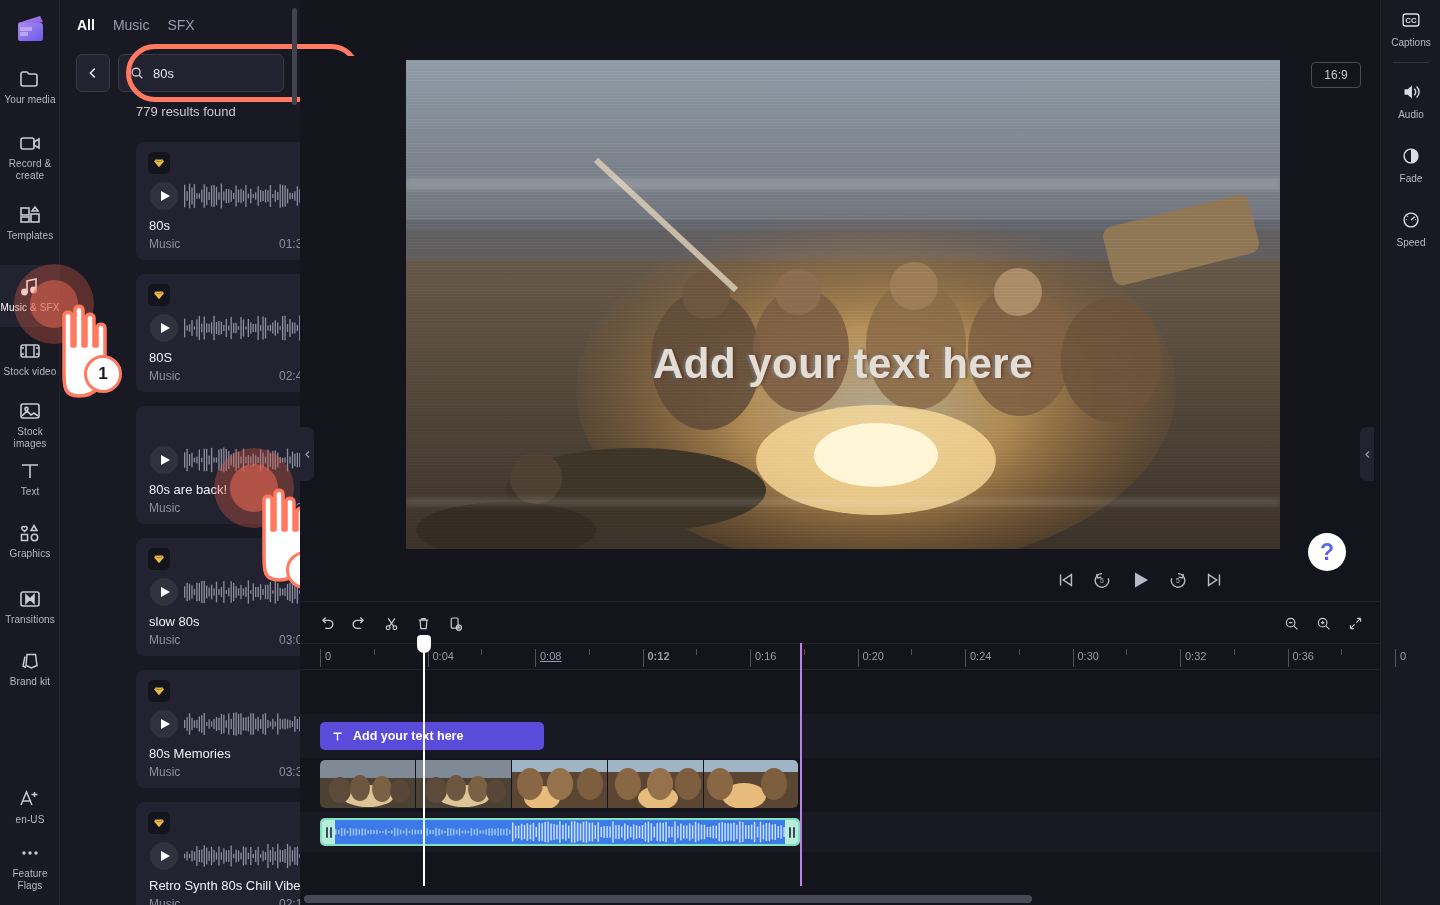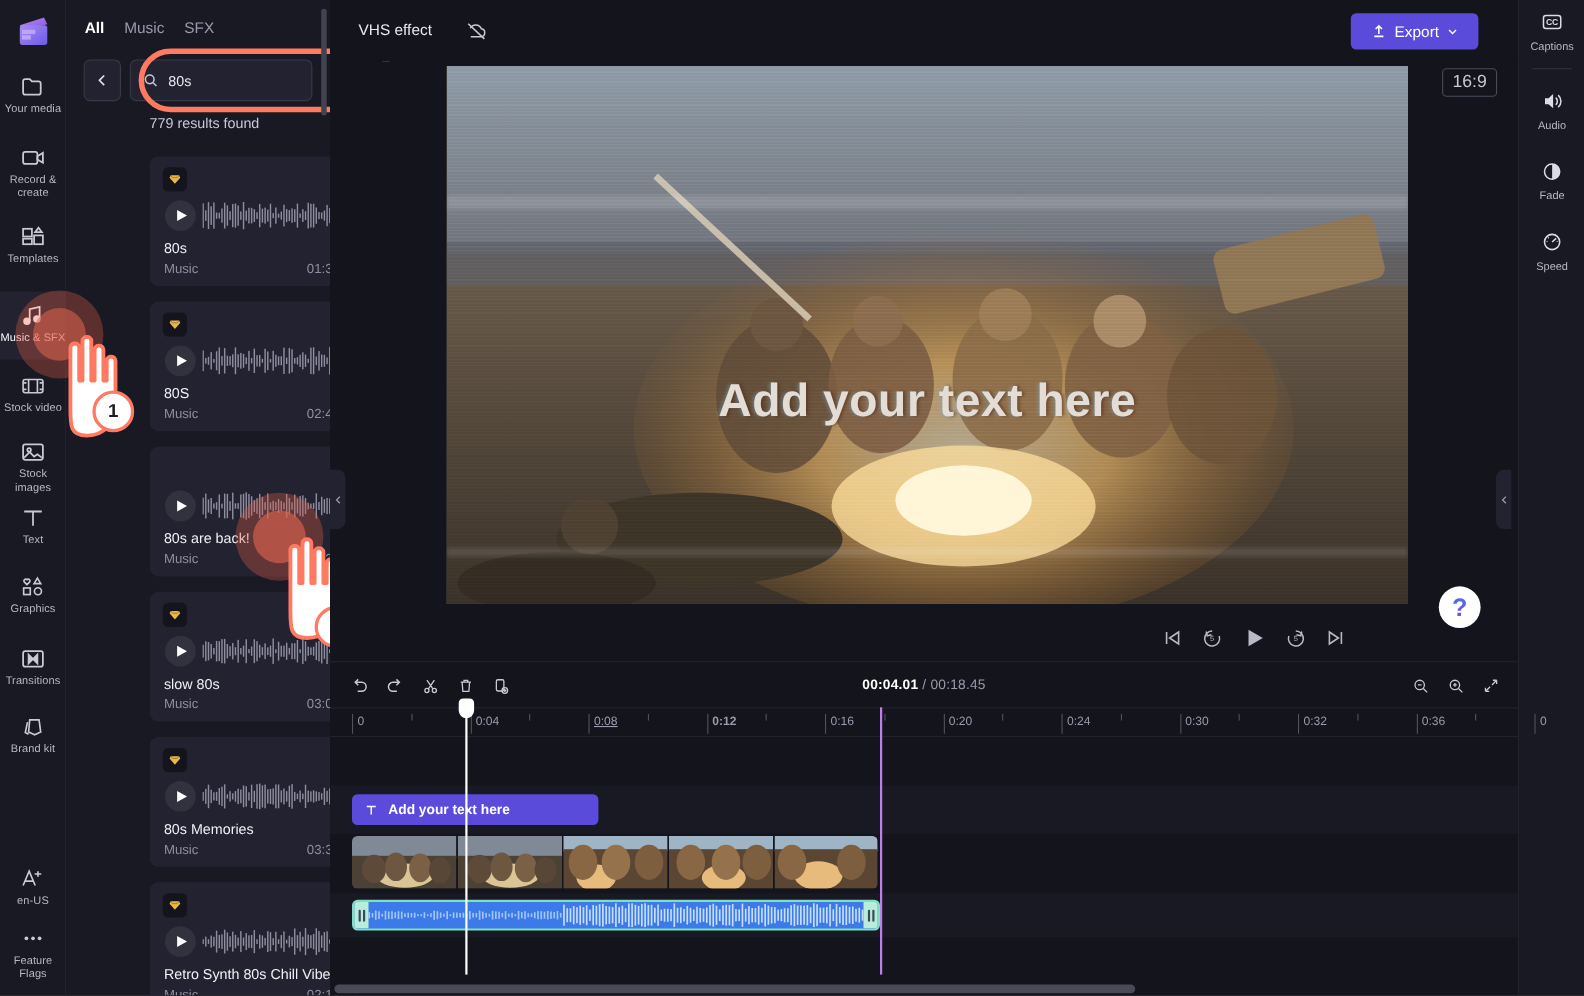--- a/index.html
+++ b/index.html
@@ -161,21 +161,21 @@
   
   #preview-area {
     position: absolute; left: 300px; top: 56px; width: 1080px; height: 545px;
     background: #14141c;
   }
   #ratio-btn {
     position: absolute; left: 1011px; top: 6px; width: 50px; height: 26px;
     border: 1px solid #4a4a59; border-radius: 4px;
     display: flex; align-items: center; justify-content: center; cursor: pointer;
   }
-  #ratio-label { font-size: 16px; color: #c9c9d6; }
+  #ratio-label { font-size: 12px; color: #c9c9d6; }
 
   #video-stage {
     position: absolute; left: 106px; top: 4px; width: 874px; height: 489px;
     overflow: hidden; background: #5c5242;
   }
   #video-img { position: absolute; inset: 0; }
   #vhs-noise {
     position: absolute; inset: 0;
     background-image:
       repeating-linear-gradient(0deg, rgba(255,255,255,.055) 0 1px, rgba(0,0,0,0) 1px 3px);
@@ -887,38 +887,20 @@
   </svg>
   <div class="step-badge" style="left:84px;top:355px">1</div>
 
   <div class="pulse-ring" style="left:214px;top:448px;width:80px;height:80px;background:rgba(222,90,70,.34)"></div>
   <div class="pulse-ring" style="left:230px;top:464px;width:48px;height:48px;background:rgba(226,100,80,.62)"></div>
   <svg class="hand-cursor" style="left:234px;top:474px" width="84" height="110" viewBox="0 0 84 110">
     <path d="M30 26c0-5 8-5 8 0v30h3V20c0-5 8-5 8 0v36h3V28c0-5 8-5 8 0v28h3V38c0-5 8-5 8 0v40c0 16-10 28-26 28S30 96 30 78z" fill="#fff" stroke="#ff7a60" stroke-width="3.5" stroke-linejoin="round"></path>
   </svg>
   <div class="step-badge" style="left:286px;top:551px">2</div>
 
-  <div id="topbar">
-    <span id="project-title">VHS effect</span>
-    <span id="cloud-off">
-      <svg viewBox="0 0 24 24" width="22" height="22" fill="none" stroke="#c9c9d6" stroke-width="1.5">
-        <path d="M6.5 18h10a4 4 0 00.5-7.95A6 6 0 006 9.5"></path>
-        <path d="M4 5l16 15" stroke-width="1.6"></path>
-      </svg>
-    </span>
-    <div id="export-btn">
-      <svg viewBox="0 0 18 18" width="15" height="15" fill="none" stroke="#fff" stroke-width="1.7">
-          <path d="M9 12V3M5.5 6.5L9 3l3.5 3.5M4 14.5h10"></path>
-        </svg>
-      <span id="export-label">Export</span>
-      <svg viewBox="0 0 14 14" width="11" height="11" fill="none" stroke="#fff" stroke-width="1.7">
-          <path d="M3 5.5L7 9.5l4-4"></path>
-        </svg>
-    </div>
-  </div>
 
   <div id="right-rail">
     <div class="rrail-item" style="top:8px">
       <svg viewBox="0 0 26 26" width="24" height="24" fill="none" stroke="#dcdce6" stroke-width="1.5">
         <rect x="4.5" y="6.5" width="17" height="13" rx="2.5"></rect>
         <text x="13" y="16" font-size="8.5" fill="#dcdce6" stroke="none" text-anchor="middle" font-family="Liberation Sans, sans-serif" font-weight="bold">CC</text>
       </svg>
       <span class="rrail-label">Captions</span>
     </div>
     <div id="rrail-div"></div>
@@ -1086,24 +1068,20 @@
           </svg>
       </div>
       <div class="tlbtn" style="left:142px">
         <svg viewBox="0 0 20 20" width="17" height="17" fill="none" stroke="#c9c9d6" stroke-width="1.4">
           <rect x="5" y="3.5" width="8" height="12" rx="1.5"></rect>
             <circle cx="14" cy="15" r="3"></circle>
           <path d="M14 13.3v3.4M12.3 15h3.4"></path>
           </svg>
       </div>
 
-      <div id="timecode">
-        <span id="tc-cur">00:04.01</span>
-        <span id="tc-total">/ 00:18.45</span>
-      </div>
 
       <div class="tlbtn" style="left:978px">
         <svg viewBox="0 0 20 20" width="17" height="17" fill="none" stroke="#c9c9d6" stroke-width="1.4">
             <circle cx="9" cy="9" r="5"></circle>
             <path d="M12.8 12.8L17 17M7 9h4"></path>
           </svg>
       </div>
       <div class="tlbtn" style="left:1010px">
         <svg viewBox="0 0 20 20" width="17" height="17" fill="none" stroke="#c9c9d6" stroke-width="1.4">
             <circle cx="9" cy="9" r="5"></circle>

